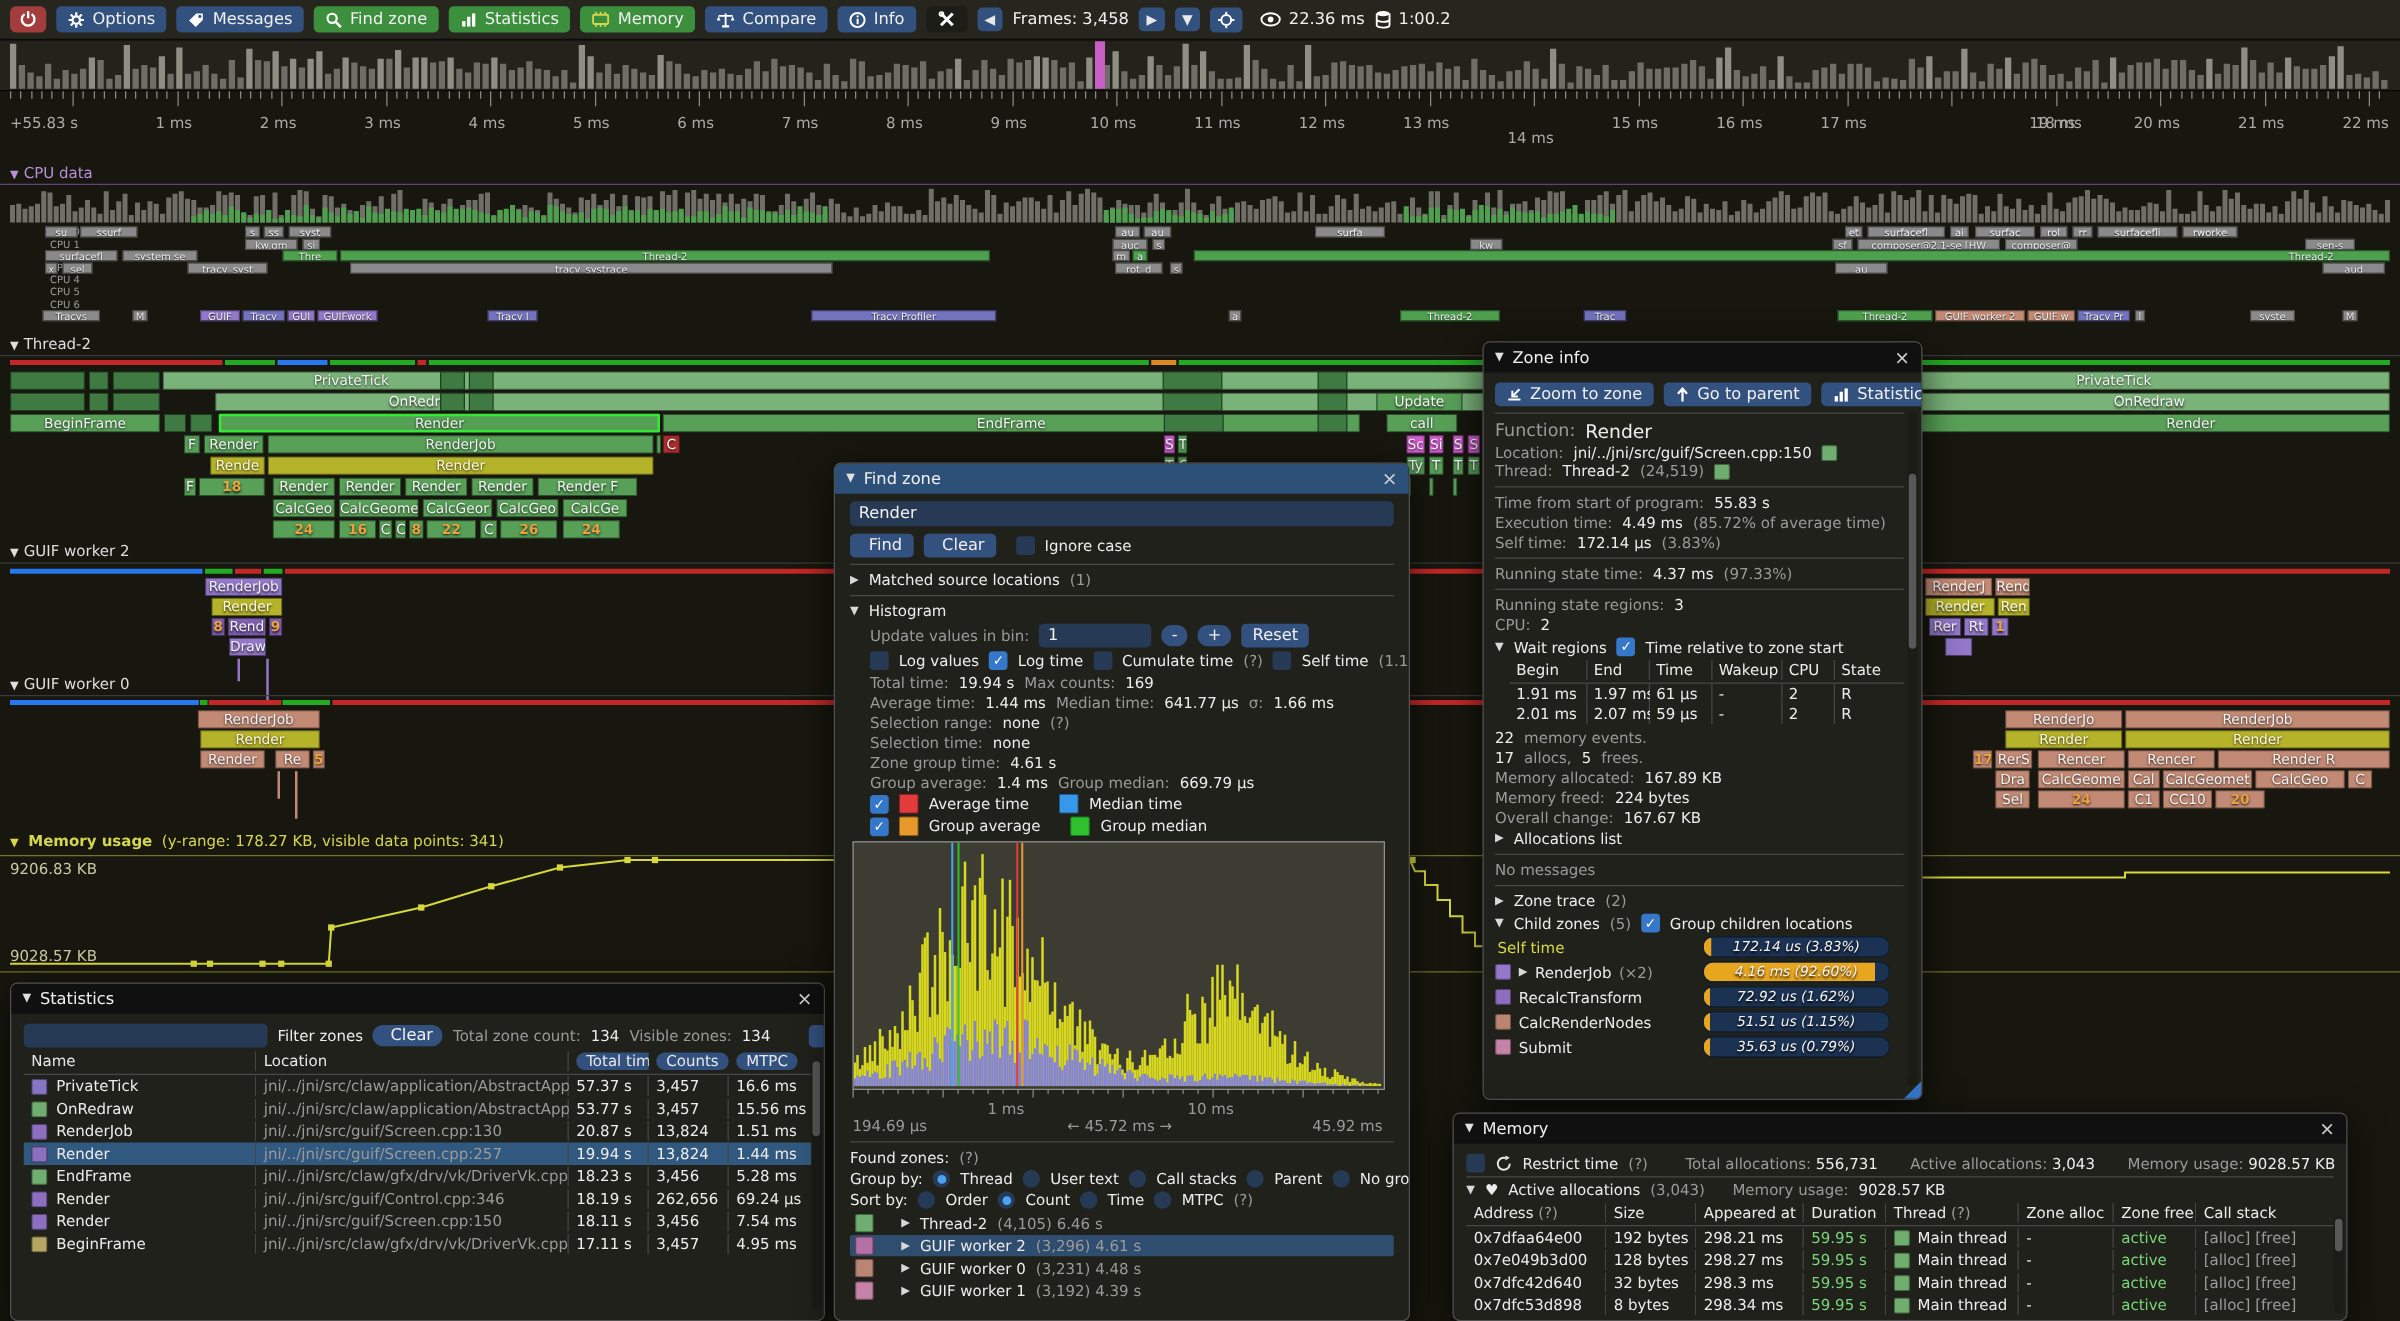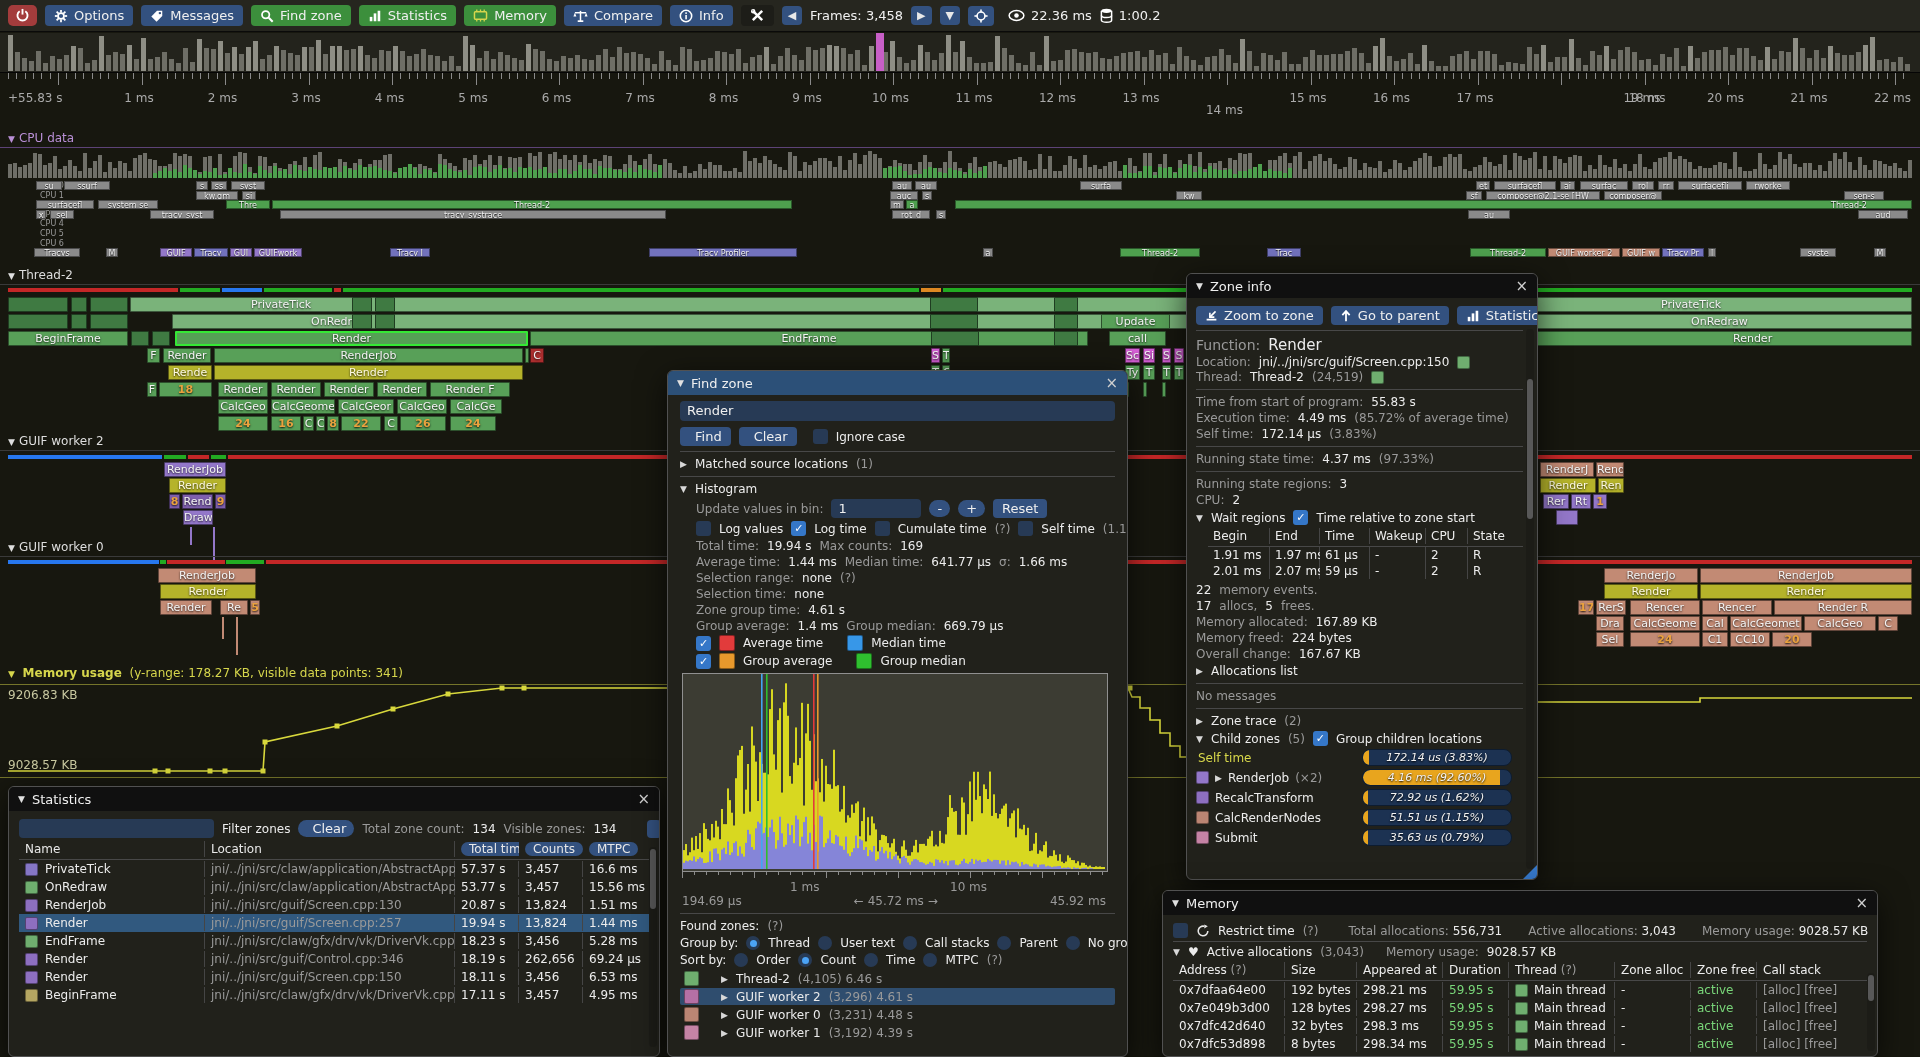--- a/index.html
+++ b/index.html
@@ -1324,21 +1324,21 @@
     </div>
   <div id="cpurows">
       <div class="cpu-label" style="left: 40px; top: 181px;">CPU 0</div>
       <div class="cpu-zone" style="left: 36px; top: 181px; width: 26px; background: rgb(138, 138, 138);">su</div>
       <div class="cpu-zone" style="left: 64px; top: 181px; width: 46px; background: rgb(138, 138, 138);">ssurf</div>
       <div class="cpu-zone" style="left: 196px; top: 181px; width: 12px; background: rgb(138, 138, 138);">s</div>
       <div class="cpu-zone" style="left: 211px; top: 181px; width: 16px; background: rgb(138, 138, 138);">ss</div>
       <div class="cpu-zone" style="left: 231px; top: 181px; width: 34px; background: rgb(138, 138, 138);">syst</div>
       <div class="cpu-zone" style="left: 892px; top: 181px; width: 20px; background: rgb(138, 138, 138);">au</div>
       <div class="cpu-zone" style="left: 915px; top: 181px; width: 22px; background: rgb(138, 138, 138);">au</div>
-      <div class="cpu-zone" style="left: 1052px; top: 181px; width: 42px; background: rgb(138, 138, 138); margin-left: 28px;">surfa</div>
+      <div class="cpu-zone" style="left: 1052px; top: 181px; width: 56px; background: rgb(138, 138, 138);">surfa</div>
       <div class="cpu-zone" style="left: 1476px; top: 181px; width: 14px; background: rgb(138, 138, 138);">et</div>
       <div class="cpu-zone" style="left: 1494px; top: 181px; width: 62px; background: rgb(138, 138, 138);">surfacefl</div>
       <div class="cpu-zone" style="left: 1560px; top: 181px; width: 15px; background: rgb(138, 138, 138);">ai</div>
       <div class="cpu-zone" style="left: 1580px; top: 181px; width: 48px; background: rgb(138, 138, 138);">surfac</div>
       <div class="cpu-zone" style="left: 1632px; top: 181px; width: 22px; background: rgb(138, 138, 138);">rol</div>
       <div class="cpu-zone" style="left: 1658px; top: 181px; width: 16px; background: rgb(138, 138, 138);">rr</div>
       <div class="cpu-zone" style="left: 1678px; top: 181px; width: 64px; background: rgb(138, 138, 138);">surfacefli</div>
       <div class="cpu-zone" style="left: 1746px; top: 181px; width: 44px; background: rgb(138, 138, 138);">rworke</div>
       <div class="cpu-label" style="left: 40px; top: 190.6px;">CPU 1</div>
       <div class="cpu-zone" style="left: 196px; top: 190.6px; width: 42px; background: rgb(138, 138, 138);">kw.gm</div>
@@ -1666,21 +1666,21 @@
             <div class="w">69.24 µs</div>
           </div>
           <div class="st-grid st-row">
             <div class="colsep" style="display: flex; align-items: center; gap: 7px;">
               <span class="swatch" style="background: rgb(141, 111, 192);"></span>
               <span class="w">Render</span>
             </div>
             <div class="g colsep">jni/../jni/src/guif/Screen.cpp:150</div>
             <div class="w colsep">18.11 s</div>
             <div class="w colsep">3,456</div>
-            <div class="w">6.53 ms</div>
+            <div class="w">7.54 ms</div>
           </div>
           <div class="st-grid st-row">
             <div class="colsep" style="display: flex; align-items: center; gap: 7px;">
               <span class="swatch" style="background: rgb(181, 166, 98);"></span>
               <span class="w">BeginFrame</span>
             </div>
             <div class="g colsep">jni/../jni/src/claw/gfx/drv/vk/DriverVk.cpp:</div>
             <div class="w colsep">17.11 s</div>
             <div class="w colsep">3,457</div>
             <div class="w">4.95 ms</div>

